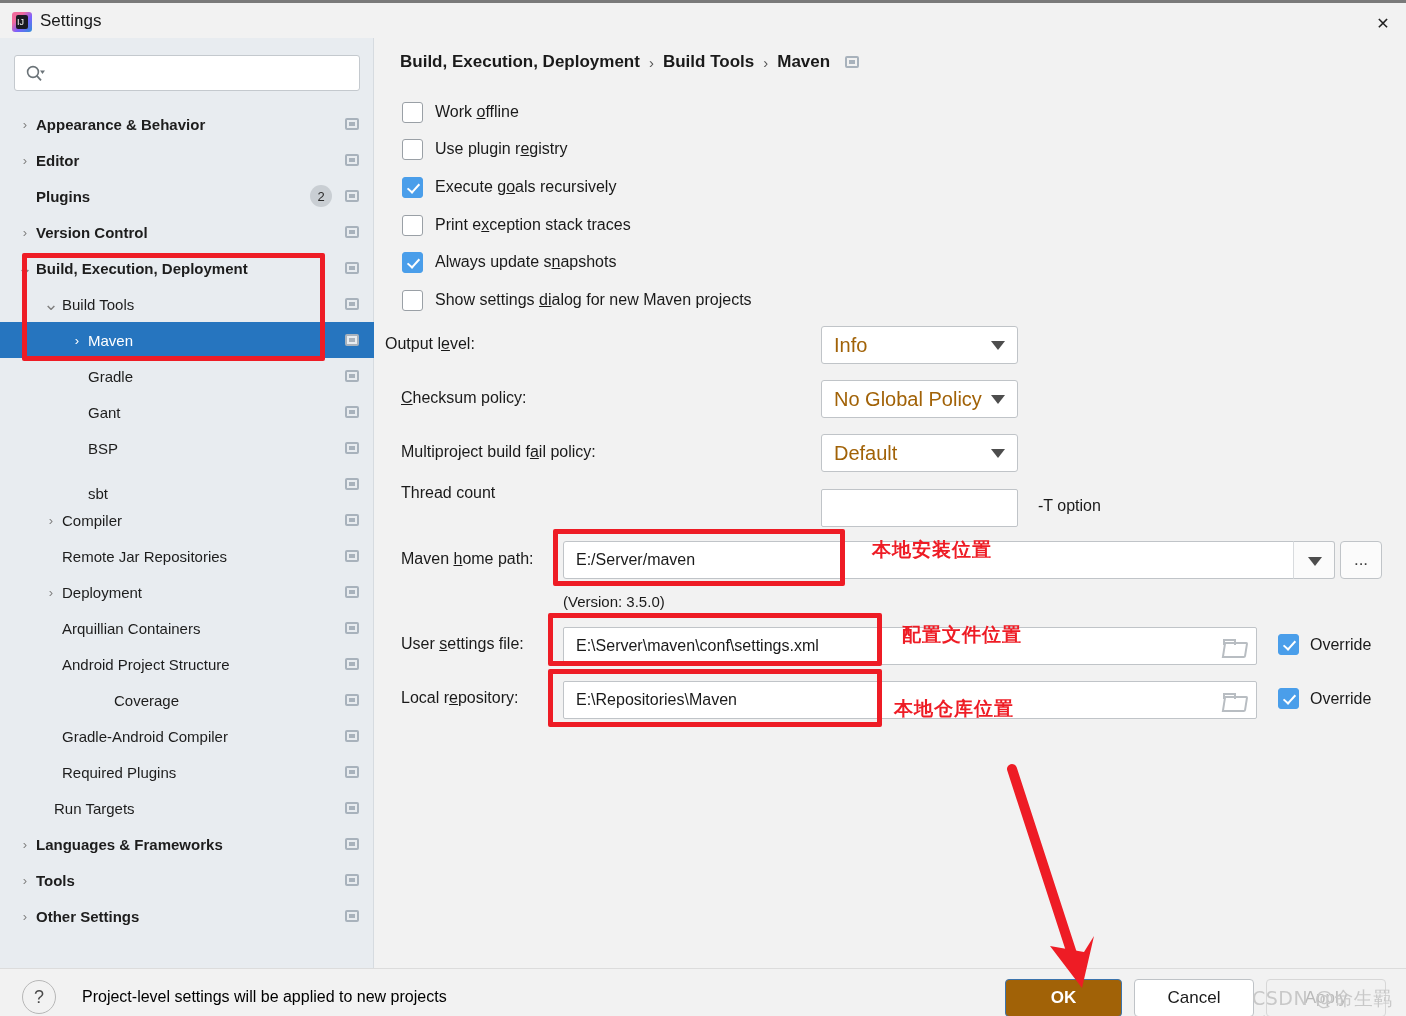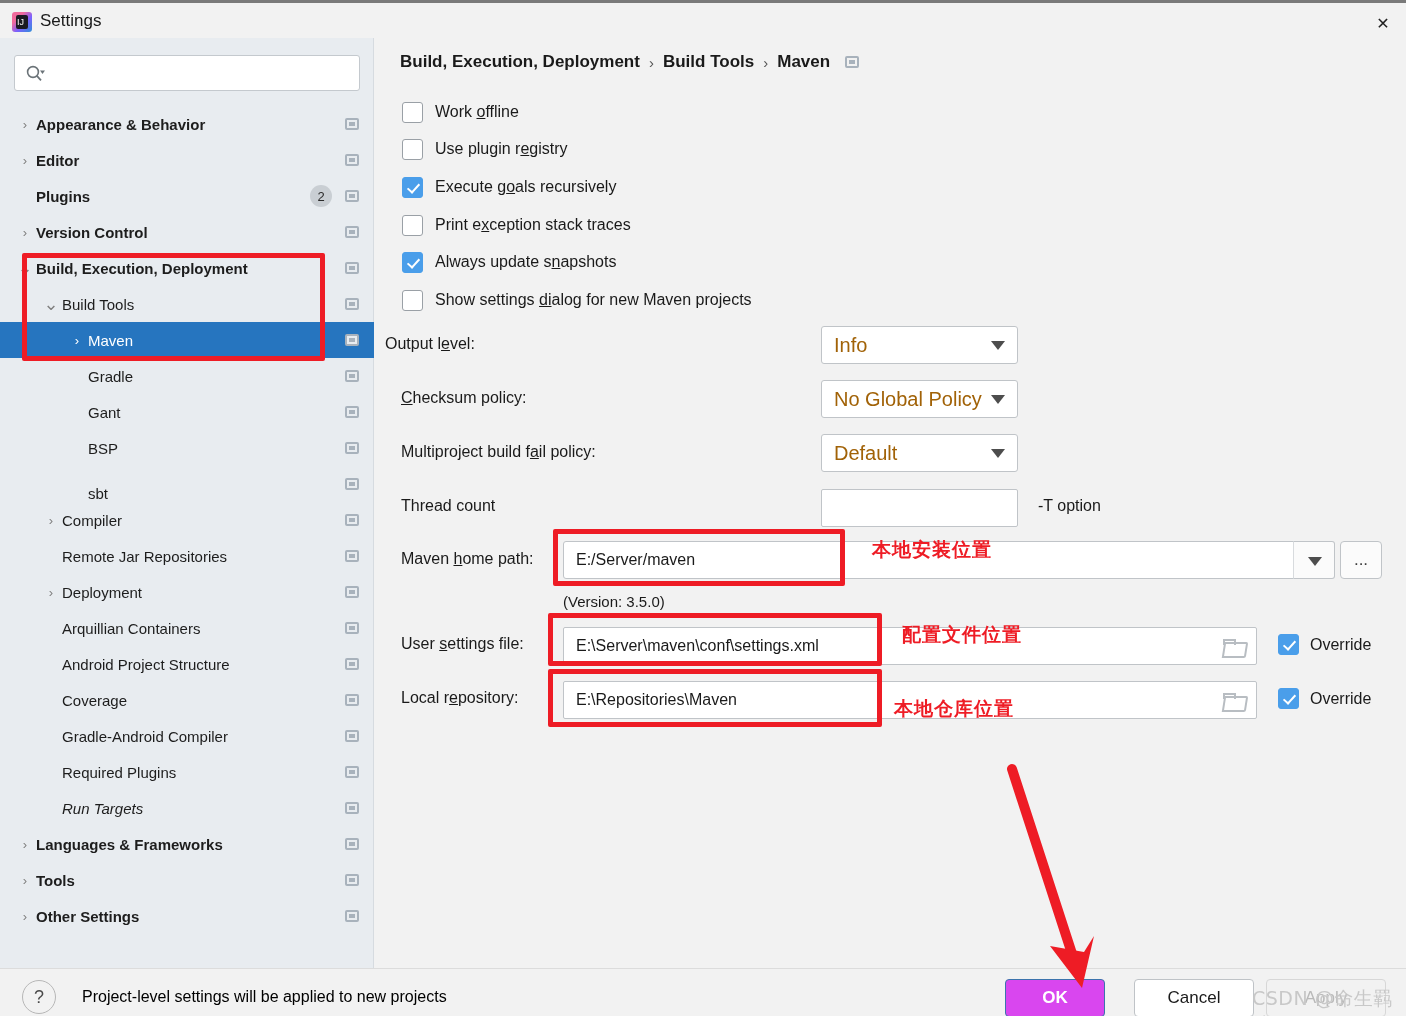--- a/index.html
+++ b/index.html
@@ -339,22 +339,22 @@
   }
   .btn {
     position: absolute; top: 979px;
     height: 38px;
     border-radius: 4px;
     font-size: 17px;
     display: flex; align-items: center; justify-content: center;
     cursor: pointer;
   }
   .btn-ok {
-    left: 1005px; width: 100px;
-    background: #d946ef; color: #fff;
+    left: 1005px; width: 117px;
+    background: #a16207; color: #fff;
     border: 1px solid #3c74ad;
     font-weight: bold;
   }
   .btn-cancel {
     left: 1134px; width: 120px;
     background: #ffffff; color: #1a1a1a;
     border: 1px solid #bfc3c7;
   }
   .btn-apply {
     left: 1266px; width: 120px;
@@ -467,36 +467,36 @@
         <div class="tree-row" style="padding-left: 40px;">
           <span class="chev none">›</span>
           <span class="tree-label">Arquillian Containers</span>
           <span class="mini-screen"></span>
         </div>
         <div class="tree-row" style="padding-left: 40px;">
           <span class="chev none">›</span>
           <span class="tree-label">Android Project Structure</span>
           <span class="mini-screen"></span>
         </div>
-        <div class="tree-row" style="padding-left: 40px;">
+        <div class="tree-row" style="padding-left: 52px; margin-left: 40px;">
           <span class="chev none">›</span>
           <span class="tree-label">Coverage</span>
           <span class="mini-screen"></span>
         </div>
         <div class="tree-row" style="padding-left: 40px;">
           <span class="chev none">›</span>
           <span class="tree-label">Gradle-Android Compiler</span>
           <span class="mini-screen"></span>
         </div>
         <div class="tree-row" style="padding-left: 40px;">
           <span class="chev none">›</span>
           <span class="tree-label">Required Plugins</span>
           <span class="mini-screen"></span>
         </div>
-        <div class="tree-row" style="padding-left: 40px; font-style: italic;">
+        <div class="tree-row" style="padding-left: 32px;">
           <span class="chev none">›</span>
           <span class="tree-label">Run Targets</span>
           <span class="mini-screen"></span>
         </div>
         <div class="tree-row" style="padding-left: 14px;">
           <span class="chev">›</span>
           <span class="tree-label bold">Languages &amp; Frameworks</span>
           <span class="mini-screen"></span>
         </div>
         <div class="tree-row" style="padding-left: 14px;">
@@ -582,21 +582,21 @@
     </div>
 
     <div class="field-label" style="left:26px; top:405px;">
       <span>Multiproject build f</span><span class="mn">a</span><span>il policy:</span>
     </div>
     <div class="combo" style="left:446px; top:396px; width:197px;">
       <span class="cval">Default</span>
       <span class="carrow"></span>
     </div>
 
-    <div class="field-label" style="left:26px; top:459px;">Thread count</div>
+    <div class="field-label" style="left:26px; top:446px;">Thread count</div>
     <div class="txtfield" style="left:446px; top:451px; width:197px; height:38px;">
       <span class="tval"></span>
     </div>
     <div class="topt" style="left:651px; top:459px;margin-left:12px;">-T option</div>
 
     <div class="field-label" style="left:26px; top:512px;">
       <span>Maven </span><span class="mn">h</span><span>ome path:</span>
     </div>
     <div class="txtfield" style="left:188px; top:503px; width:750px; height:38px; border-radius:3px 0 0 3px;">
       <span class="tval">E:/Server/maven</span>

